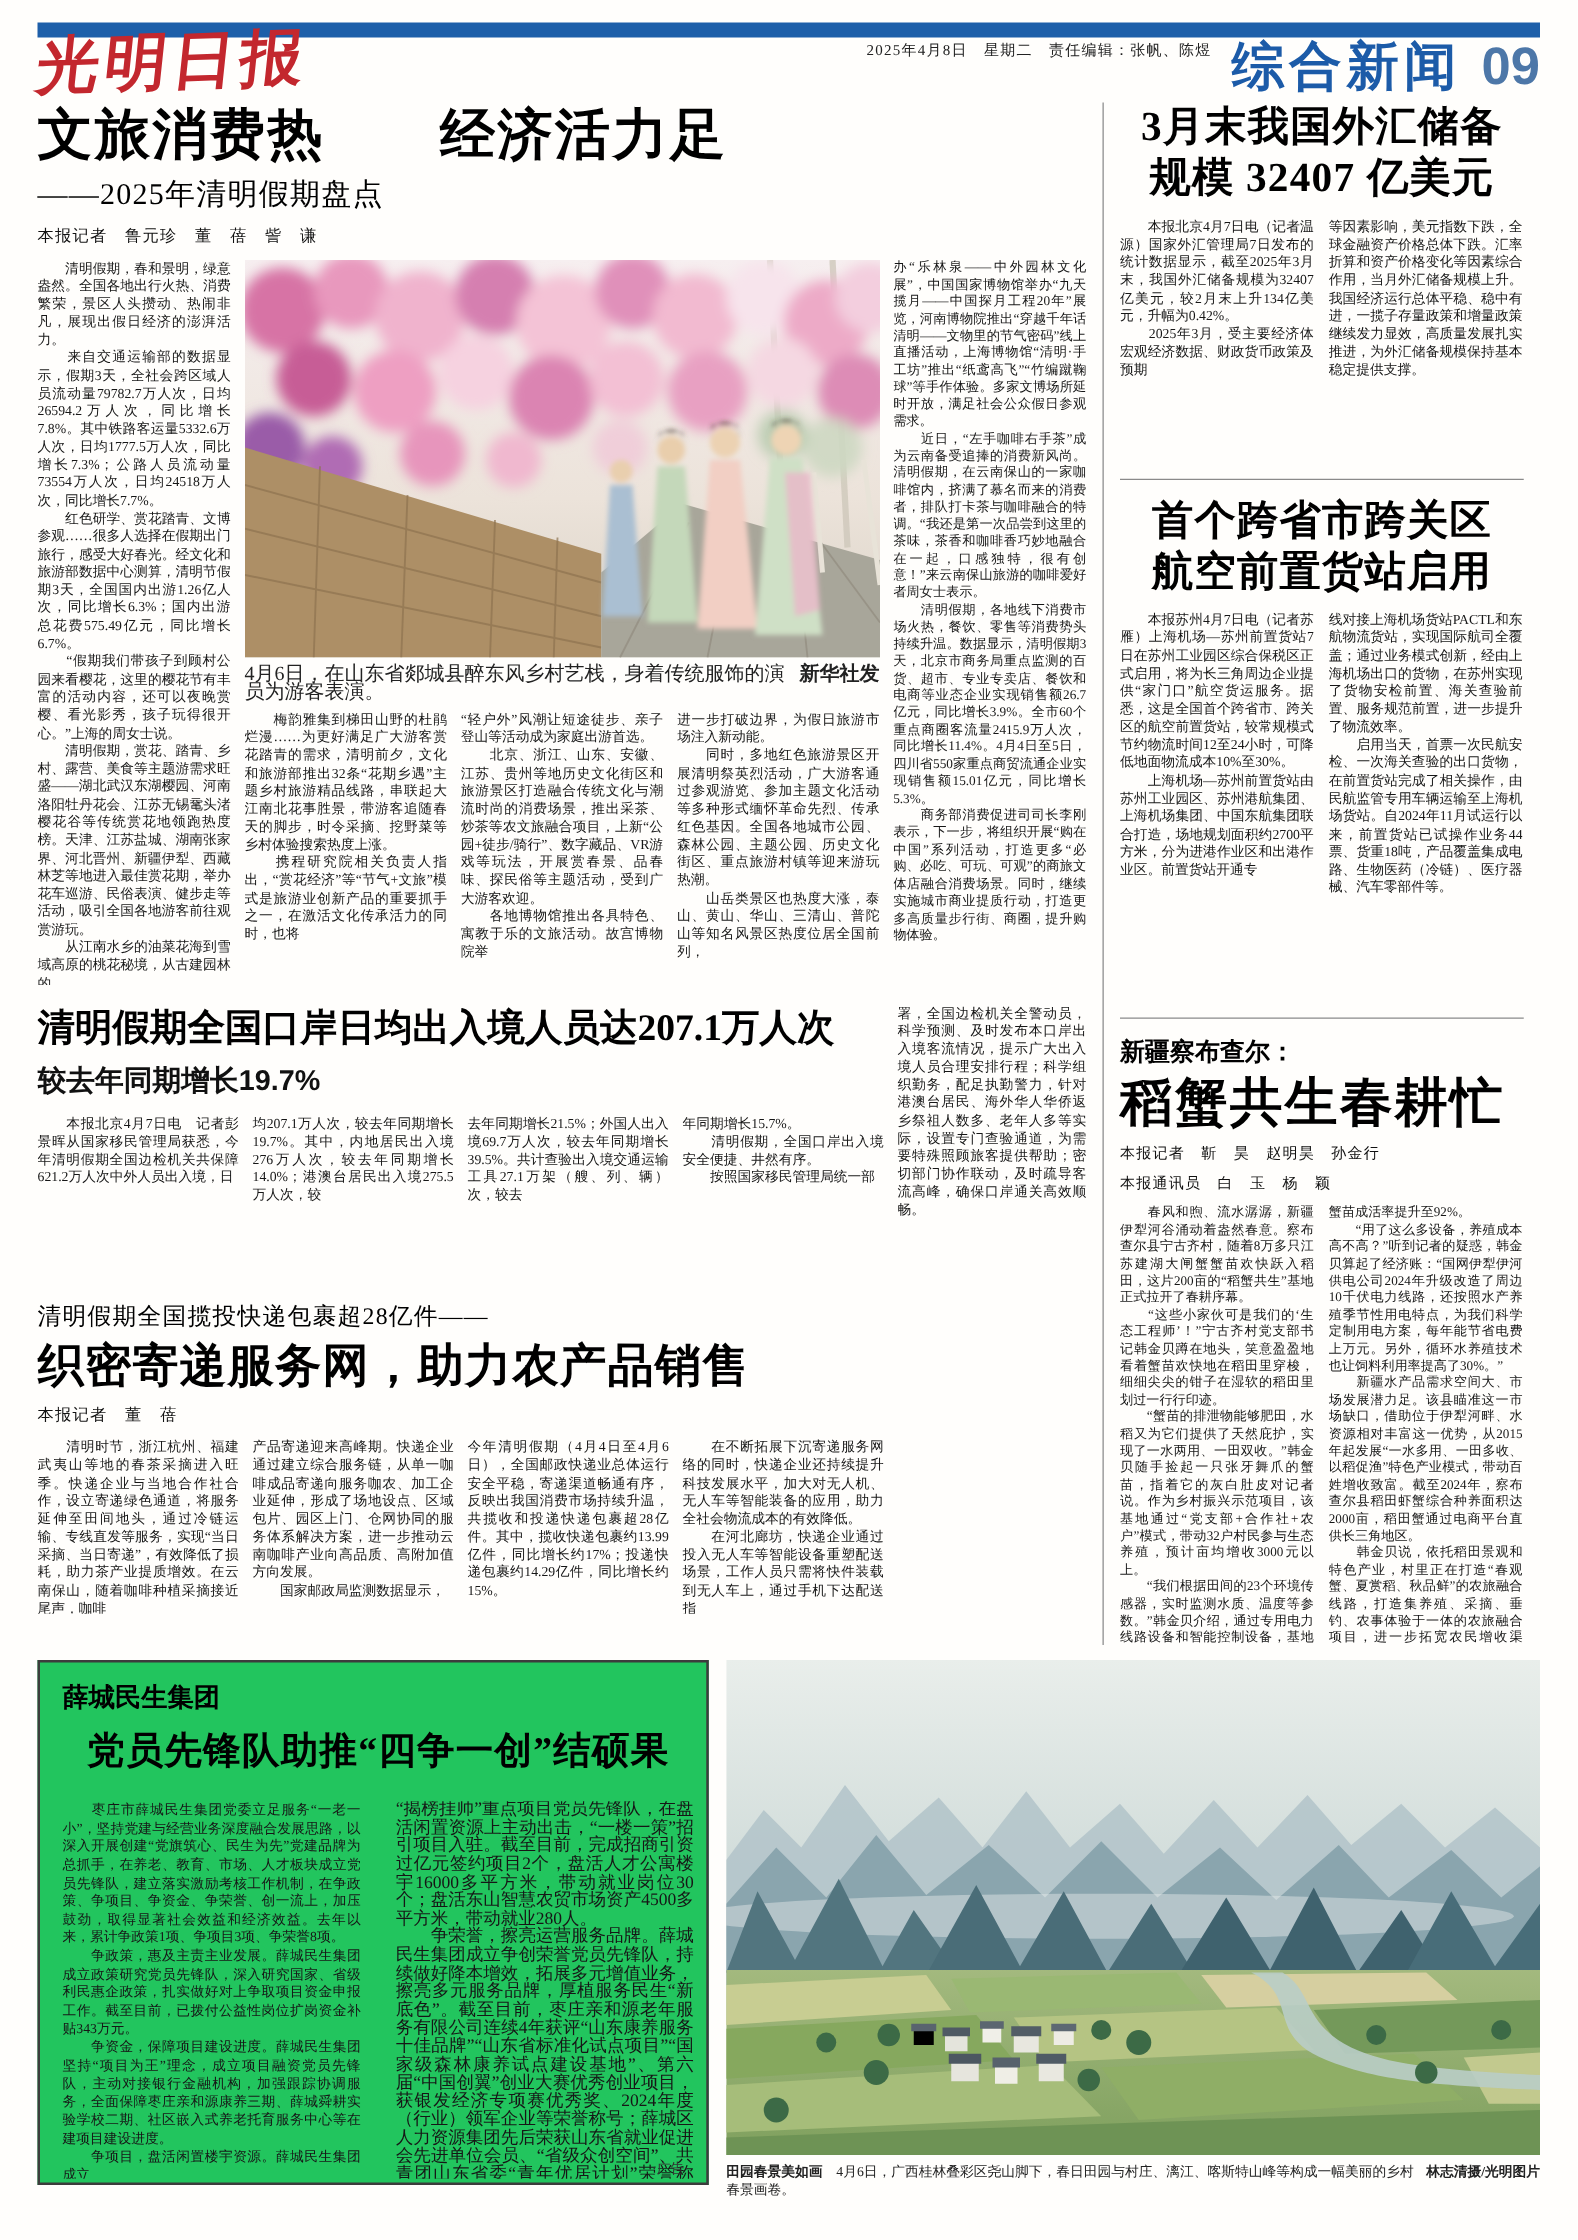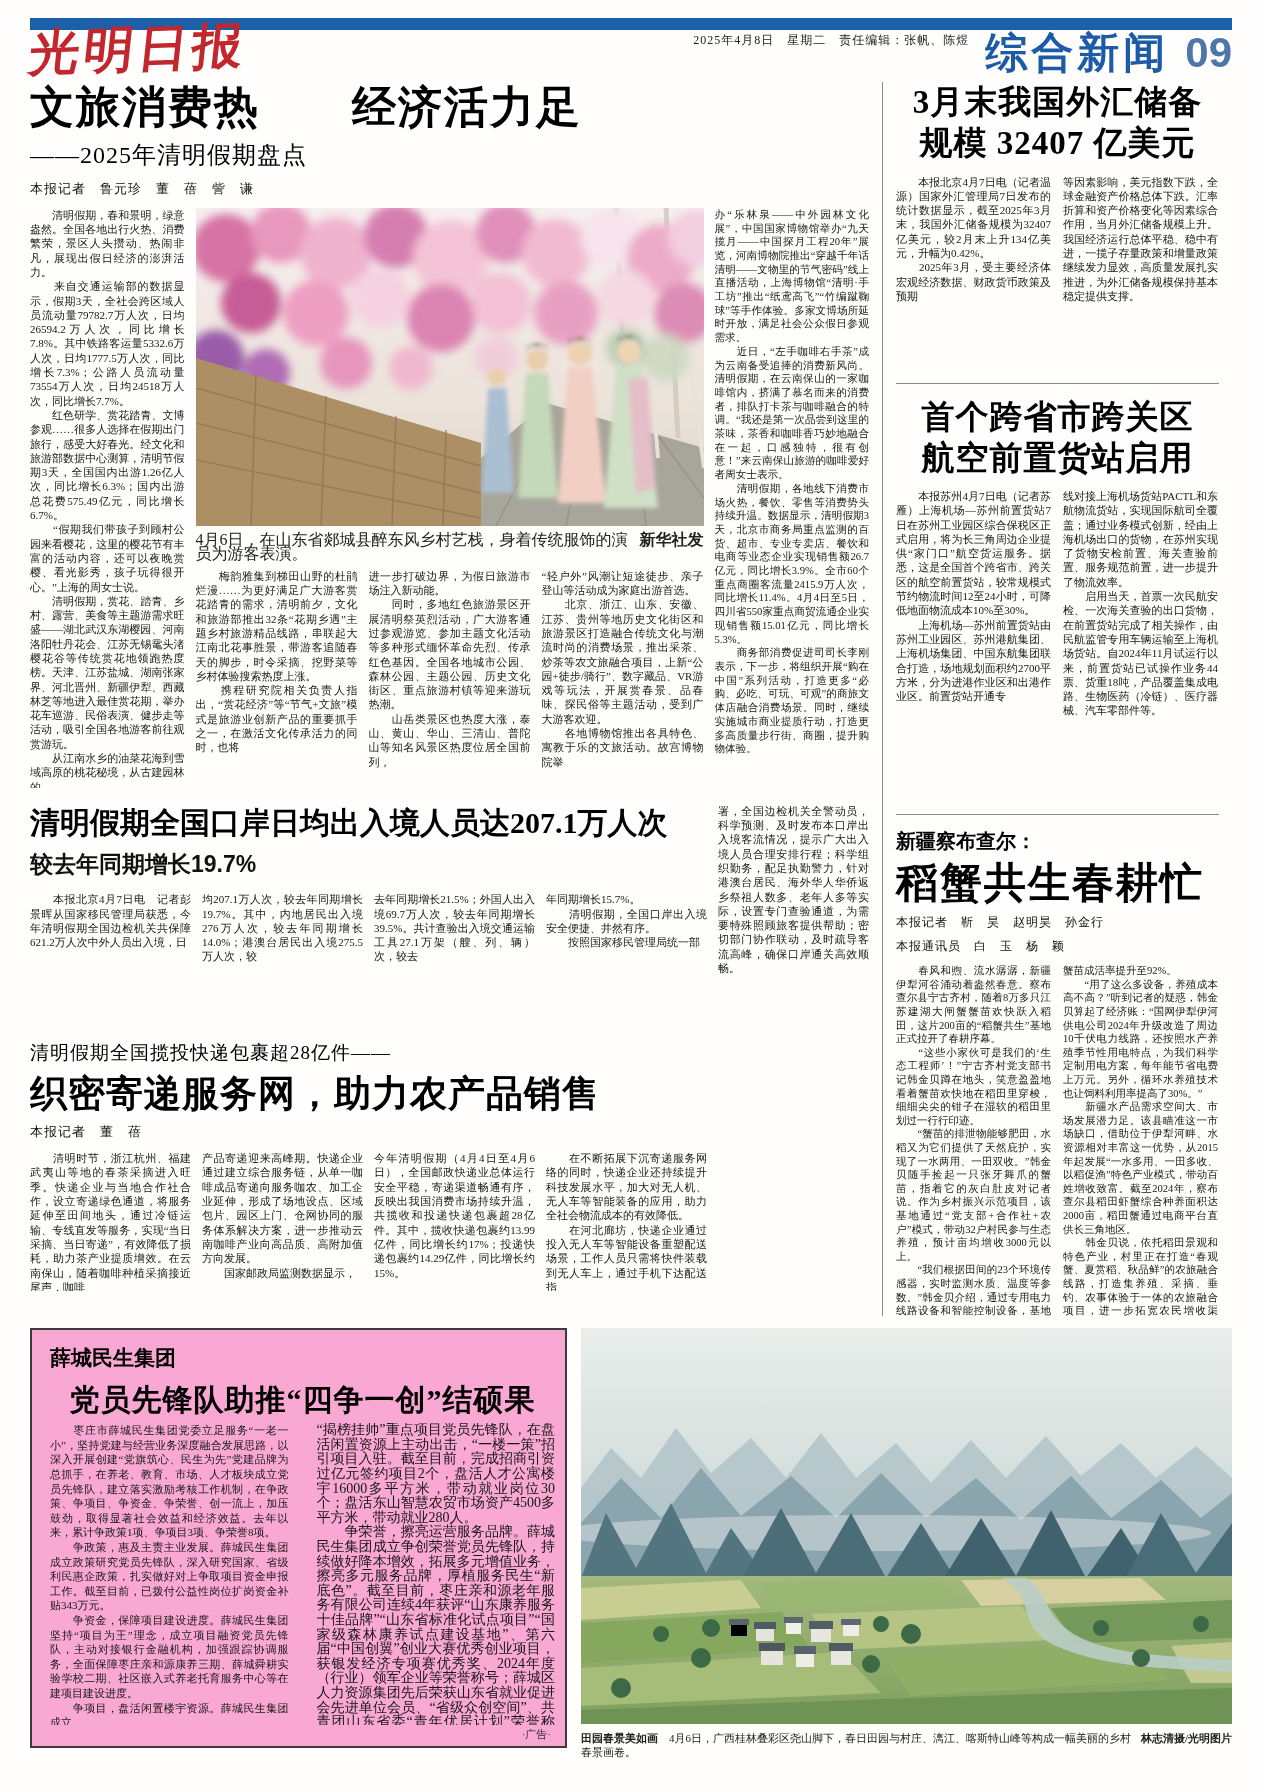--- a/index.html
+++ b/index.html
@@ -32,24 +32,24 @@
 .kicker{font-size:19px;color:#000;letter-spacing:1px}
 .h-a3{font-size:37px;font-weight:900;letter-spacing:1px;margin-top:6px;color:#000;line-height:1.2}
 .colrow{display:flex;gap:11px;overflow:hidden}
 .rc-head{font-size:33px;font-weight:700;text-align:center;line-height:1.25;letter-spacing:1px;color:#000}
 .rc-cols{display:flex;gap:12px;margin-top:10px;overflow:hidden}
 .rc-div{border:none;border-top:1px solid #8a8a8a;margin:13px 0}
 .rc-kicker{font-size:20px;font-weight:bold;color:#000}
 .h-rc3{font-size:42px;font-weight:900;letter-spacing:2px;margin-top:4px;color:#000;line-height:1.15}
 .rc-byline{font-size:12px;margin-top:7px;letter-spacing:1px;color:#111}
 .bottom{display:flex;gap:14px;margin-top:12px}
-.adbox{position:relative;width:537px;height:420px;border:2px solid #3c3c3c;padding:14px 10px 24px 18px;background:#f9a8d4}
+.adbox{position:relative;width:537px;height:420px;border:2px solid #3c3c3c;padding:14px 10px 24px 18px;background:#22c55e}
 .ad-org{font-family:"Liberation Sans","DejaVu Sans",sans-serif;font-size:21px;font-weight:bold;color:#000}
 .ad-title{font-size:30px;font-weight:900;text-align:center;margin-top:8px;letter-spacing:1px;color:#000}
-.ad-cols{display:flex;gap:28px;margin-top:2px;height:302px;overflow:hidden}
+.ad-cols{display:flex;gap:28px;margin-top:20px;height:302px;overflow:hidden}
 .ad-mark{position:absolute;right:14px;bottom:4px;font-size:11px;color:#333}
 .photo2-wrap{width:651px}
 .caption2{display:flex;justify-content:space-between;gap:8px;margin-top:7px;font-size:11px;line-height:14px;color:#222}
 .caption2 b{font-weight:bold}
 svg{display:block}
 </style>
 </head>
 <body>
 
 <div class="page">
@@ -178,26 +178,26 @@
                 </g>
               </g>
             </svg>
             <div class="caption-row">
               <span>4月6日，在山东省郯城县醉东风乡村艺栈，身着传统服饰的演员为游客表演。</span>
               <span class="caption-credit">新华社发</span>
             </div>
             <div class="colrow" style="margin-top:8px;height:210px">
               <div class="col bt" style="width:162px">　　梅韵雅集到梯田山野的杜鹃烂漫……为更好满足广大游客赏花踏青的需求，清明前夕，文化和旅游部推出32条“花期乡遇”主题乡村旅游精品线路，串联起大江南北花事胜景，带游客追随春天的脚步，时令采摘、挖野菜等乡村体验搜索热度上涨。
 　　携程研究院相关负责人指出，“赏花经济”等“节气+文旅”模式是旅游业创新产品的重要抓手之一，在激活文化传承活力的同时，也将</div>
+              <div class="col bt" style="width:162px">“轻户外”风潮让短途徒步、亲子登山等活动成为家庭出游首选。
+　　北京、浙江、山东、安徽、江苏、贵州等地历史文化街区和旅游景区打造融合传统文化与潮流时尚的消费场景，推出采茶、炒茶等农文旅融合项目，上新“公园+徒步/骑行”、数字藏品、VR游戏等玩法，开展赏春景、品春味、探民俗等主题活动，受到广大游客欢迎。
+　　各地博物馆推出各具特色、寓教于乐的文旅活动。故宫博物院举</div>
               <div class="col bt" style="width:162px">进一步打破边界，为假日旅游市场注入新动能。
 　　同时，多地红色旅游景区开展清明祭英烈活动，广大游客通过参观游览、参加主题文化活动等多种形式缅怀革命先烈、传承红色基因。全国各地城市公园、森林公园、主题公园、历史文化街区、重点旅游村镇等迎来游玩热潮。
 　　山岳类景区也热度大涨，泰山、黄山、华山、三清山、普陀山等知名风景区热度位居全国前列，</div>
-              <div class="col bt" style="width:162px">“轻户外”风潮让短途徒步、亲子登山等活动成为家庭出游首选。
-　　北京、浙江、山东、安徽、江苏、贵州等地历史文化街区和旅游景区打造融合传统文化与潮流时尚的消费场景，推出采茶、炒茶等农文旅融合项目，上新“公园+徒步/骑行”、数字藏品、VR游戏等玩法，开展赏春景、品春味、探民俗等主题活动，受到广大游客欢迎。
-　　各地博物馆推出各具特色、寓教于乐的文旅活动。故宫博物院举</div>
             </div>
           </div>
           <div class="col bt" style="width:160px;height:580px;font-size:10.6px;line-height:13.7px">办“乐林泉——中外园林文化展”，中国国家博物馆举办“九天揽月——中国探月工程20年”展览，河南博物院推出“穿越千年话清明——文物里的节气密码”线上直播活动，上海博物馆“清明·手工坊”推出“纸鸢高飞”“竹编蹴鞠球”等手作体验。多家文博场所延时开放，满足社会公众假日参观需求。
 　　近日，“左手咖啡右手茶”成为云南备受追捧的消费新风尚。清明假期，在云南保山的一家咖啡馆内，挤满了慕名而来的消费者，排队打卡茶与咖啡融合的特调。“我还是第一次品尝到这里的茶味，茶香和咖啡香巧妙地融合在一起，口感独特，很有创意！”来云南保山旅游的咖啡爱好者周女士表示。
 　　清明假期，各地线下消费市场火热，餐饮、零售等消费势头持续升温。数据显示，清明假期3天，北京市商务局重点监测的百货、超市、专业专卖店、餐饮和电商等业态企业实现销售额26.7亿元，同比增长3.9%。全市60个重点商圈客流量2415.9万人次，同比增长11.4%。4月4日至5日，四川省550家重点商贸流通企业实现销售额15.01亿元，同比增长5.3%。
 　　商务部消费促进司司长李刚表示，下一步，将组织开展“购在中国”系列活动，打造更多“必购、必吃、可玩、可观”的商旅文体店融合消费场景。同时，继续实施城市商业提质行动，打造更多高质量步行街、商圈，提升购物体验。</div>
         </div>
       </section>
 
       <section class="a2">

